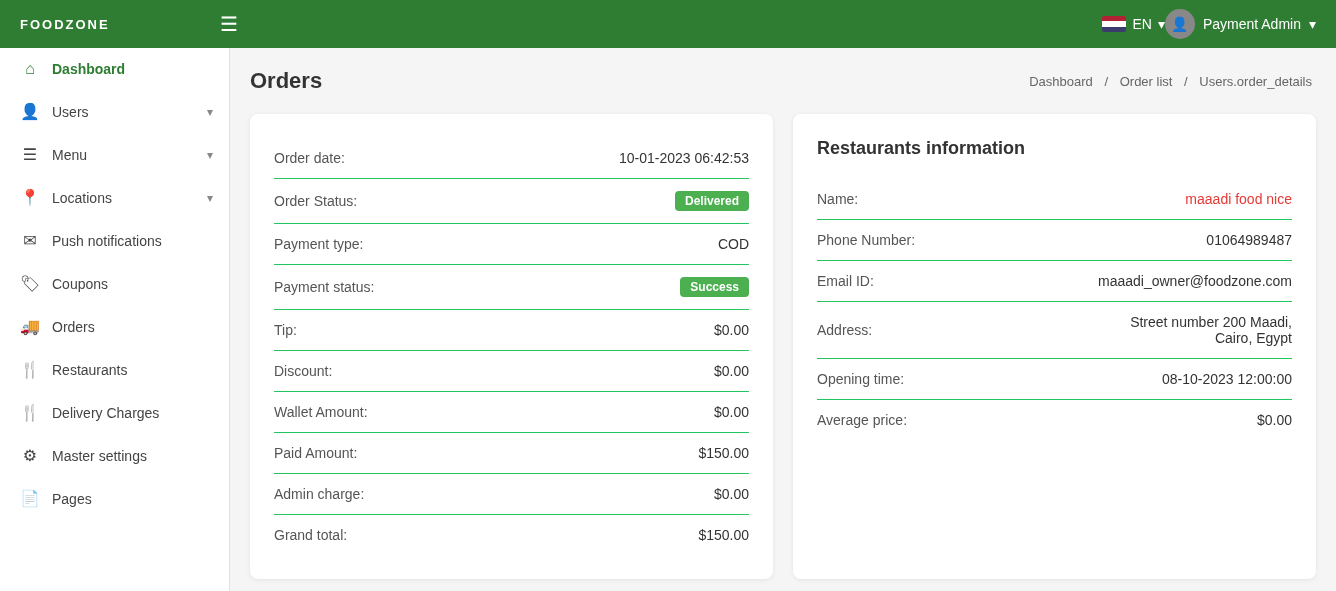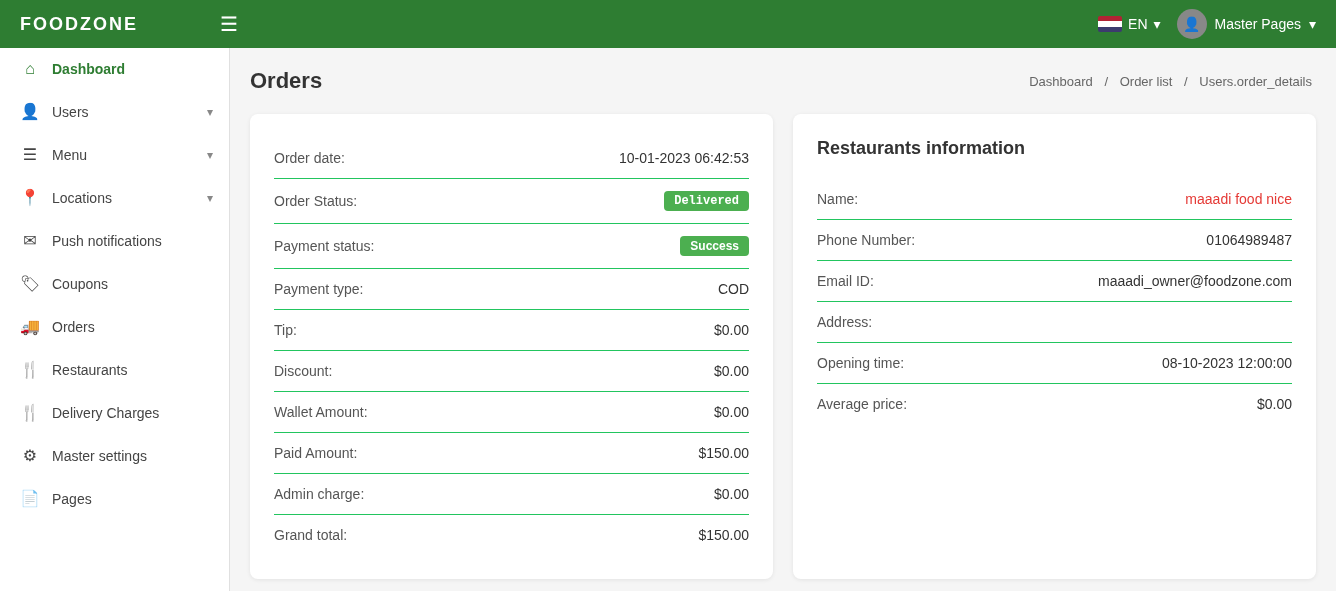--- a/index.html
+++ b/index.html
@@ -10,33 +10,32 @@
       background: #2e7d32;
       color: white;
       height: 48px;
       display: flex;
       align-items: center;
       padding: 0 20px;
       flex-shrink: 0;
     }
     .header-logo {
       font-weight: bold;
-      font-size: 18px;
+      font-size: 13px;
       letter-spacing: 2px;
       flex: 0 0 200px;
     }
     .header-menu-icon {
       font-size: 20px;
       cursor: pointer;
       margin-right: auto;
     }
     .header-right {
       display: flex;
       align-items: center;
-      gap: 16px;
       font-size: 14px;
     }
     .lang-selector {
       display: flex;
       align-items: center;
       gap: 6px;
       cursor: pointer;
     }
     .flag-icon {
       width: 24px;
@@ -160,21 +159,20 @@
     .info-label { color: #555; }
     .info-value { color: #333; font-weight: 400; }
 
     .badge-delivered {
       background: #4caf50;
       color: white;
       padding: 3px 10px;
       border-radius: 4px;
       font-size: 12px;
       font-weight: bold;
-      font-family: Liberation Mono, monospace;
     }
     .badge-success {
       background: #4caf50;
       color: white;
       padding: 3px 10px;
       border-radius: 4px;
       font-size: 12px;
       font-weight: bold;
     }
 
@@ -191,21 +189,21 @@
   <div class="header-logo">FOODZONE</div>
   <div class="header-menu-icon">☰</div>
   <div class="header-right">
     <div class="lang-selector">
       <span class="flag-icon"></span>
       <span>EN</span>
       <span>▾</span>
     </div>
     <div class="user-section">
       <div class="user-avatar">👤</div>
-      <span>Master Pages</span>
+      <span>Payment Admin</span>
       <span>▾</span>
     </div>
   </div>
 </div>
 
 <div class="layout">
 
   <nav class="sidebar">
     <div class="sidebar-item active">
       <span class="item-icon">⌂</span>
@@ -274,28 +272,28 @@
 
         <div class="info-row">
           <span class="info-label">Order date:</span>
           <span class="info-value">10-01-2023 06:42:53</span>
         </div>
         <div class="info-row">
           <span class="info-label">Order Status:</span>
           <span class="badge-delivered">Delivered</span>
         </div>
         <div class="info-row">
+          <span class="info-label">Payment type:</span>
+          <span class="info-value">COD</span>
+        </div>
+        <div class="info-row">
           <span class="info-label">Payment status:</span>
           <span class="badge-success">Success</span>
         </div>
         <div class="info-row">
-          <span class="info-label">Payment type:</span>
-          <span class="info-value">COD</span>
-        </div>
-        <div class="info-row">
           <span class="info-label">Tip:</span>
           <span class="info-value">$0.00</span>
         </div>
         <div class="info-row">
           <span class="info-label">Discount:</span>
           <span class="info-value">$0.00</span>
         </div>
         <div class="info-row">
           <span class="info-label">Wallet Amount:</span>
           <span class="info-value">$0.00</span>
@@ -324,20 +322,21 @@
         <div class="info-row">
           <span class="info-label">Phone Number:</span>
           <span class="info-value">01064989487</span>
         </div>
         <div class="info-row">
           <span class="info-label">Email ID:</span>
           <span class="info-value">maaadi_owner@foodzone.com</span>
         </div>
         <div class="info-row">
           <span class="info-label">Address:</span>
+          <span class="info-value" style="text-align:right; max-width: 200px;">Street number 200 Maadi,<br>Cairo, Egypt</span>
         </div>
         <div class="info-row">
           <span class="info-label">Opening time:</span>
           <span class="info-value">08-10-2023 12:00:00</span>
         </div>
         <div class="info-row">
           <span class="info-label">Average price:</span>
           <span class="info-value">$0.00</span>
         </div>
       </div>

